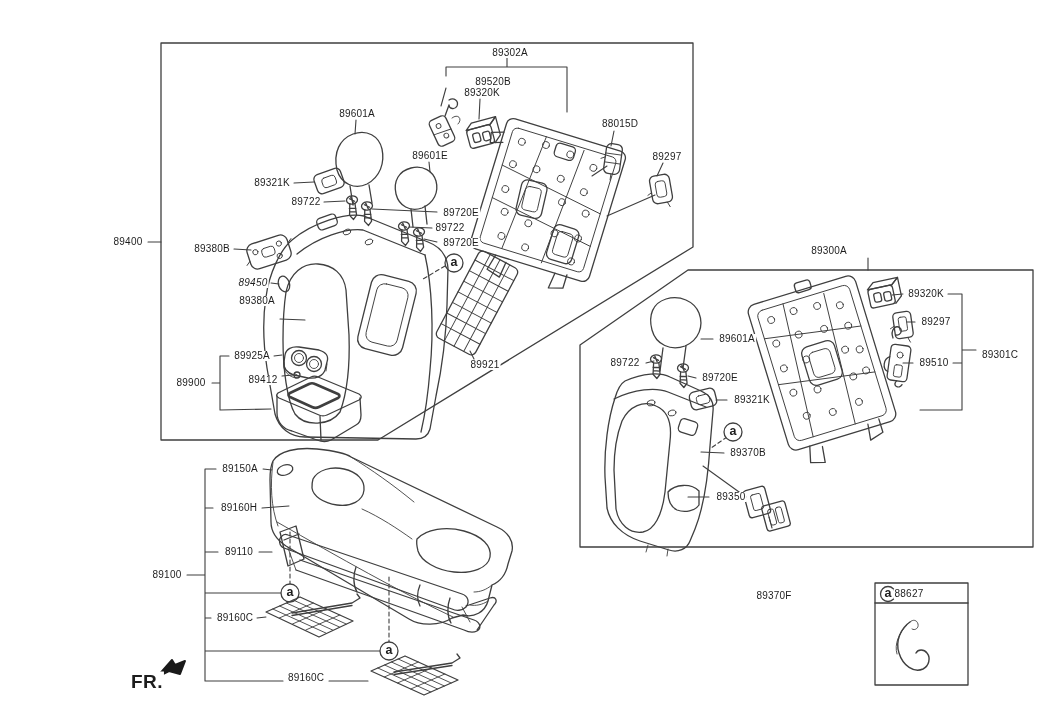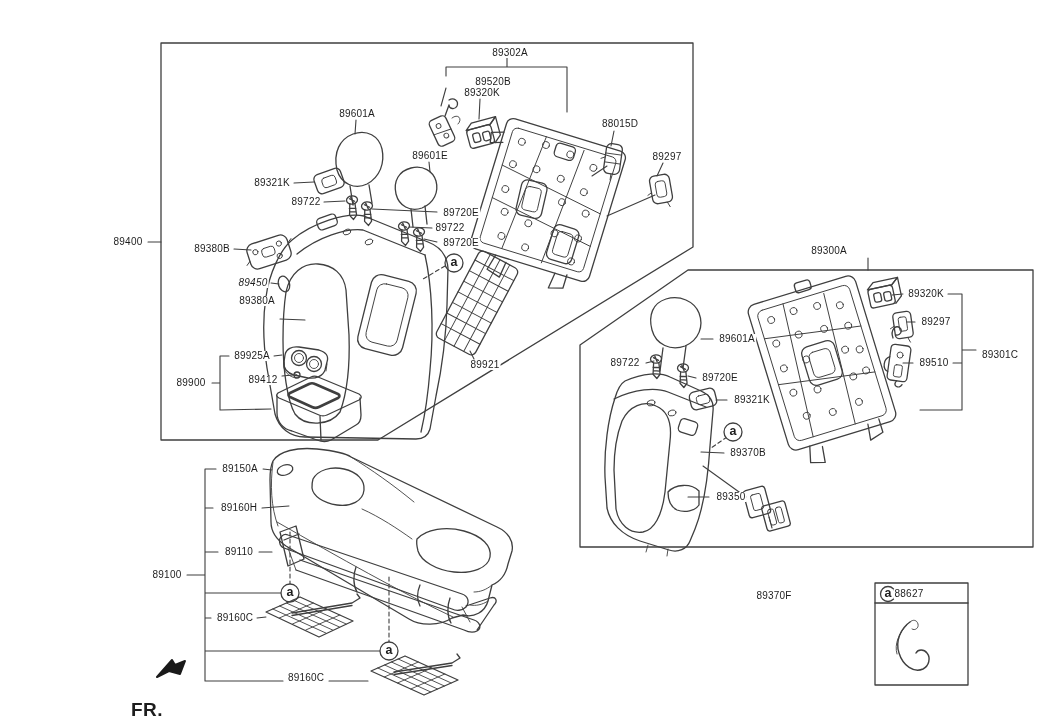--- a/index.html
+++ b/index.html
@@ -1,21 +1,21 @@
 <!DOCTYPE html>
 <html><head>
 <meta charset="utf-8">
 <style>
   html,body{margin:0;padding:0;background:#ffffff;}
   .canvas{position:relative;width:1063px;height:727px;background:#ffffff;overflow:hidden;
           font-family:"Liberation Sans",sans-serif;}
   .canvas svg{position:absolute;left:0;top:0;}
   .part-label{position:absolute;transform:translate(-50%,-50%);white-space:nowrap;
               font-size:10px;color:#1d1d1d;letter-spacing:0.2px;background:#fff;padding:0 1px;line-height:1;}
-  .fr-label{font-weight:bold;font-size:19px;letter-spacing:0.5px;margin-top:28px;}
+  .fr-label{font-weight:bold;font-size:19px;letter-spacing:0.5px;}
   .callout-letter{position:absolute;transform:translate(-50%,-54%);font-size:12.5px;font-weight:600;color:#1d1d1d;line-height:1;}
   .ln{fill:none;stroke:#3f3f3f;stroke-width:1.3;stroke-linecap:round;stroke-linejoin:round;}
   .thin{stroke-width:0.9;}
   .thick{stroke-width:2.6;}
   .dash{stroke-dasharray:4 3;}
   .wfill{fill:#ffffff;}
 </style>
 </head>
 <body>
 

